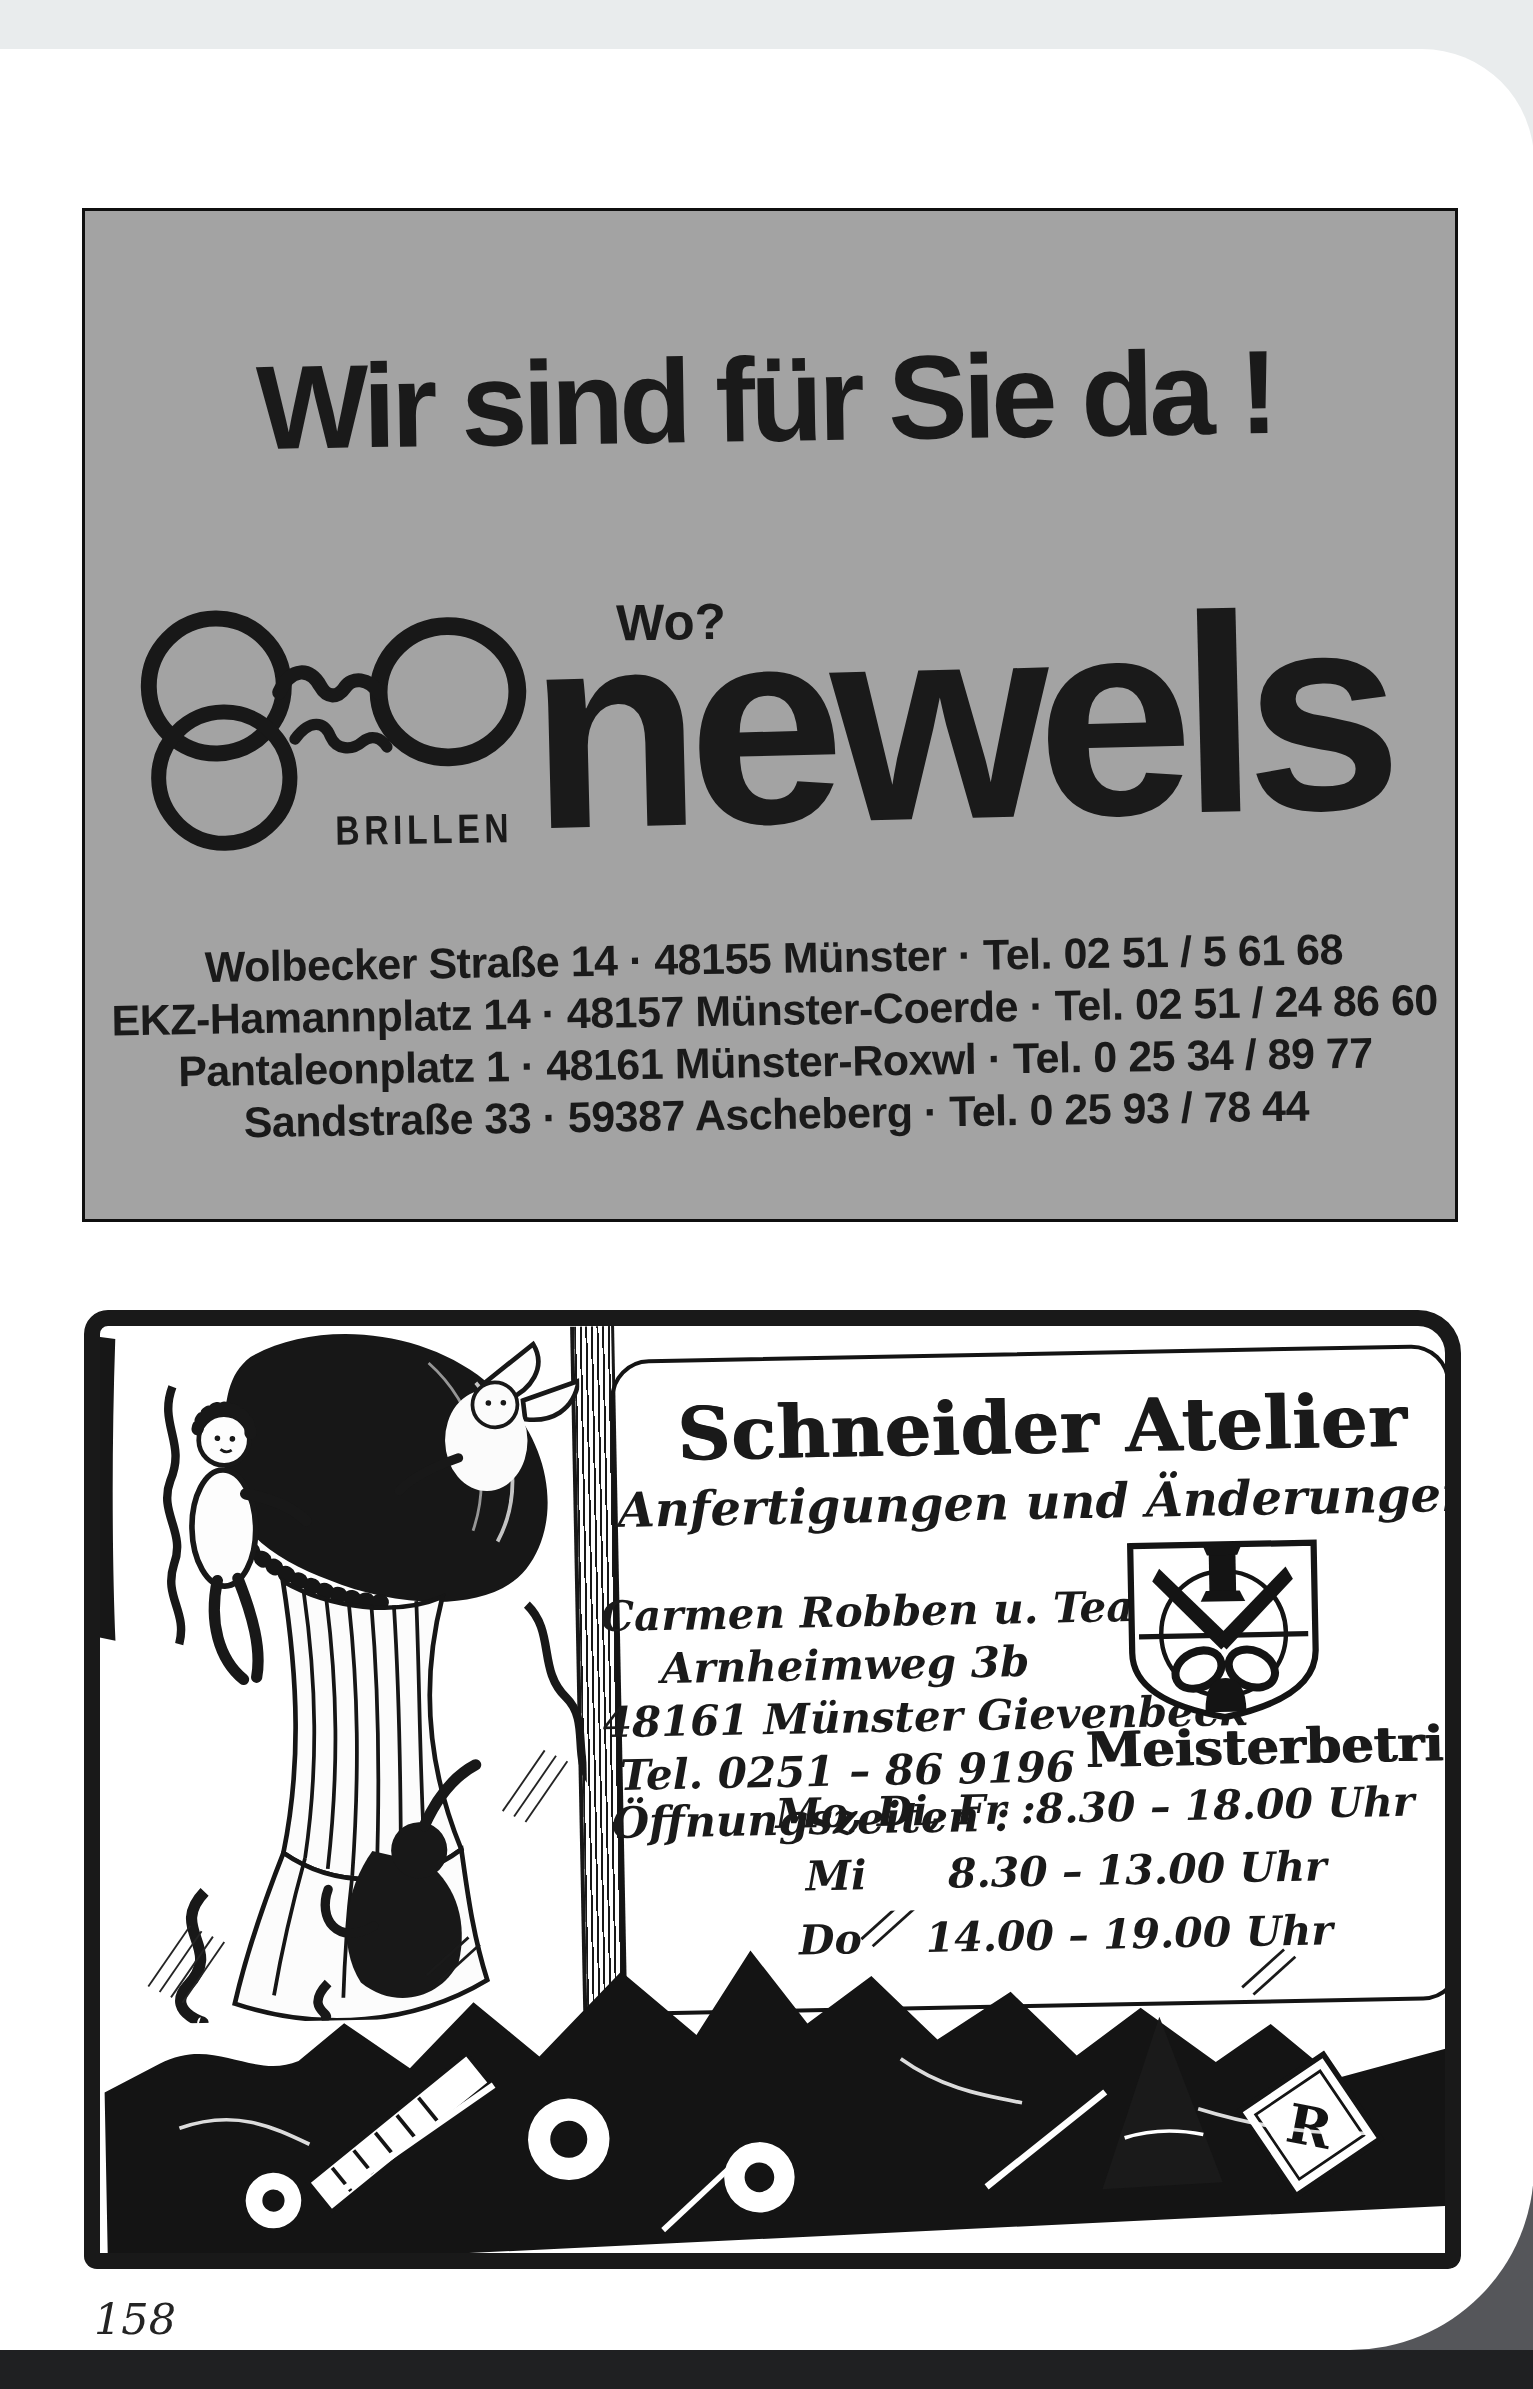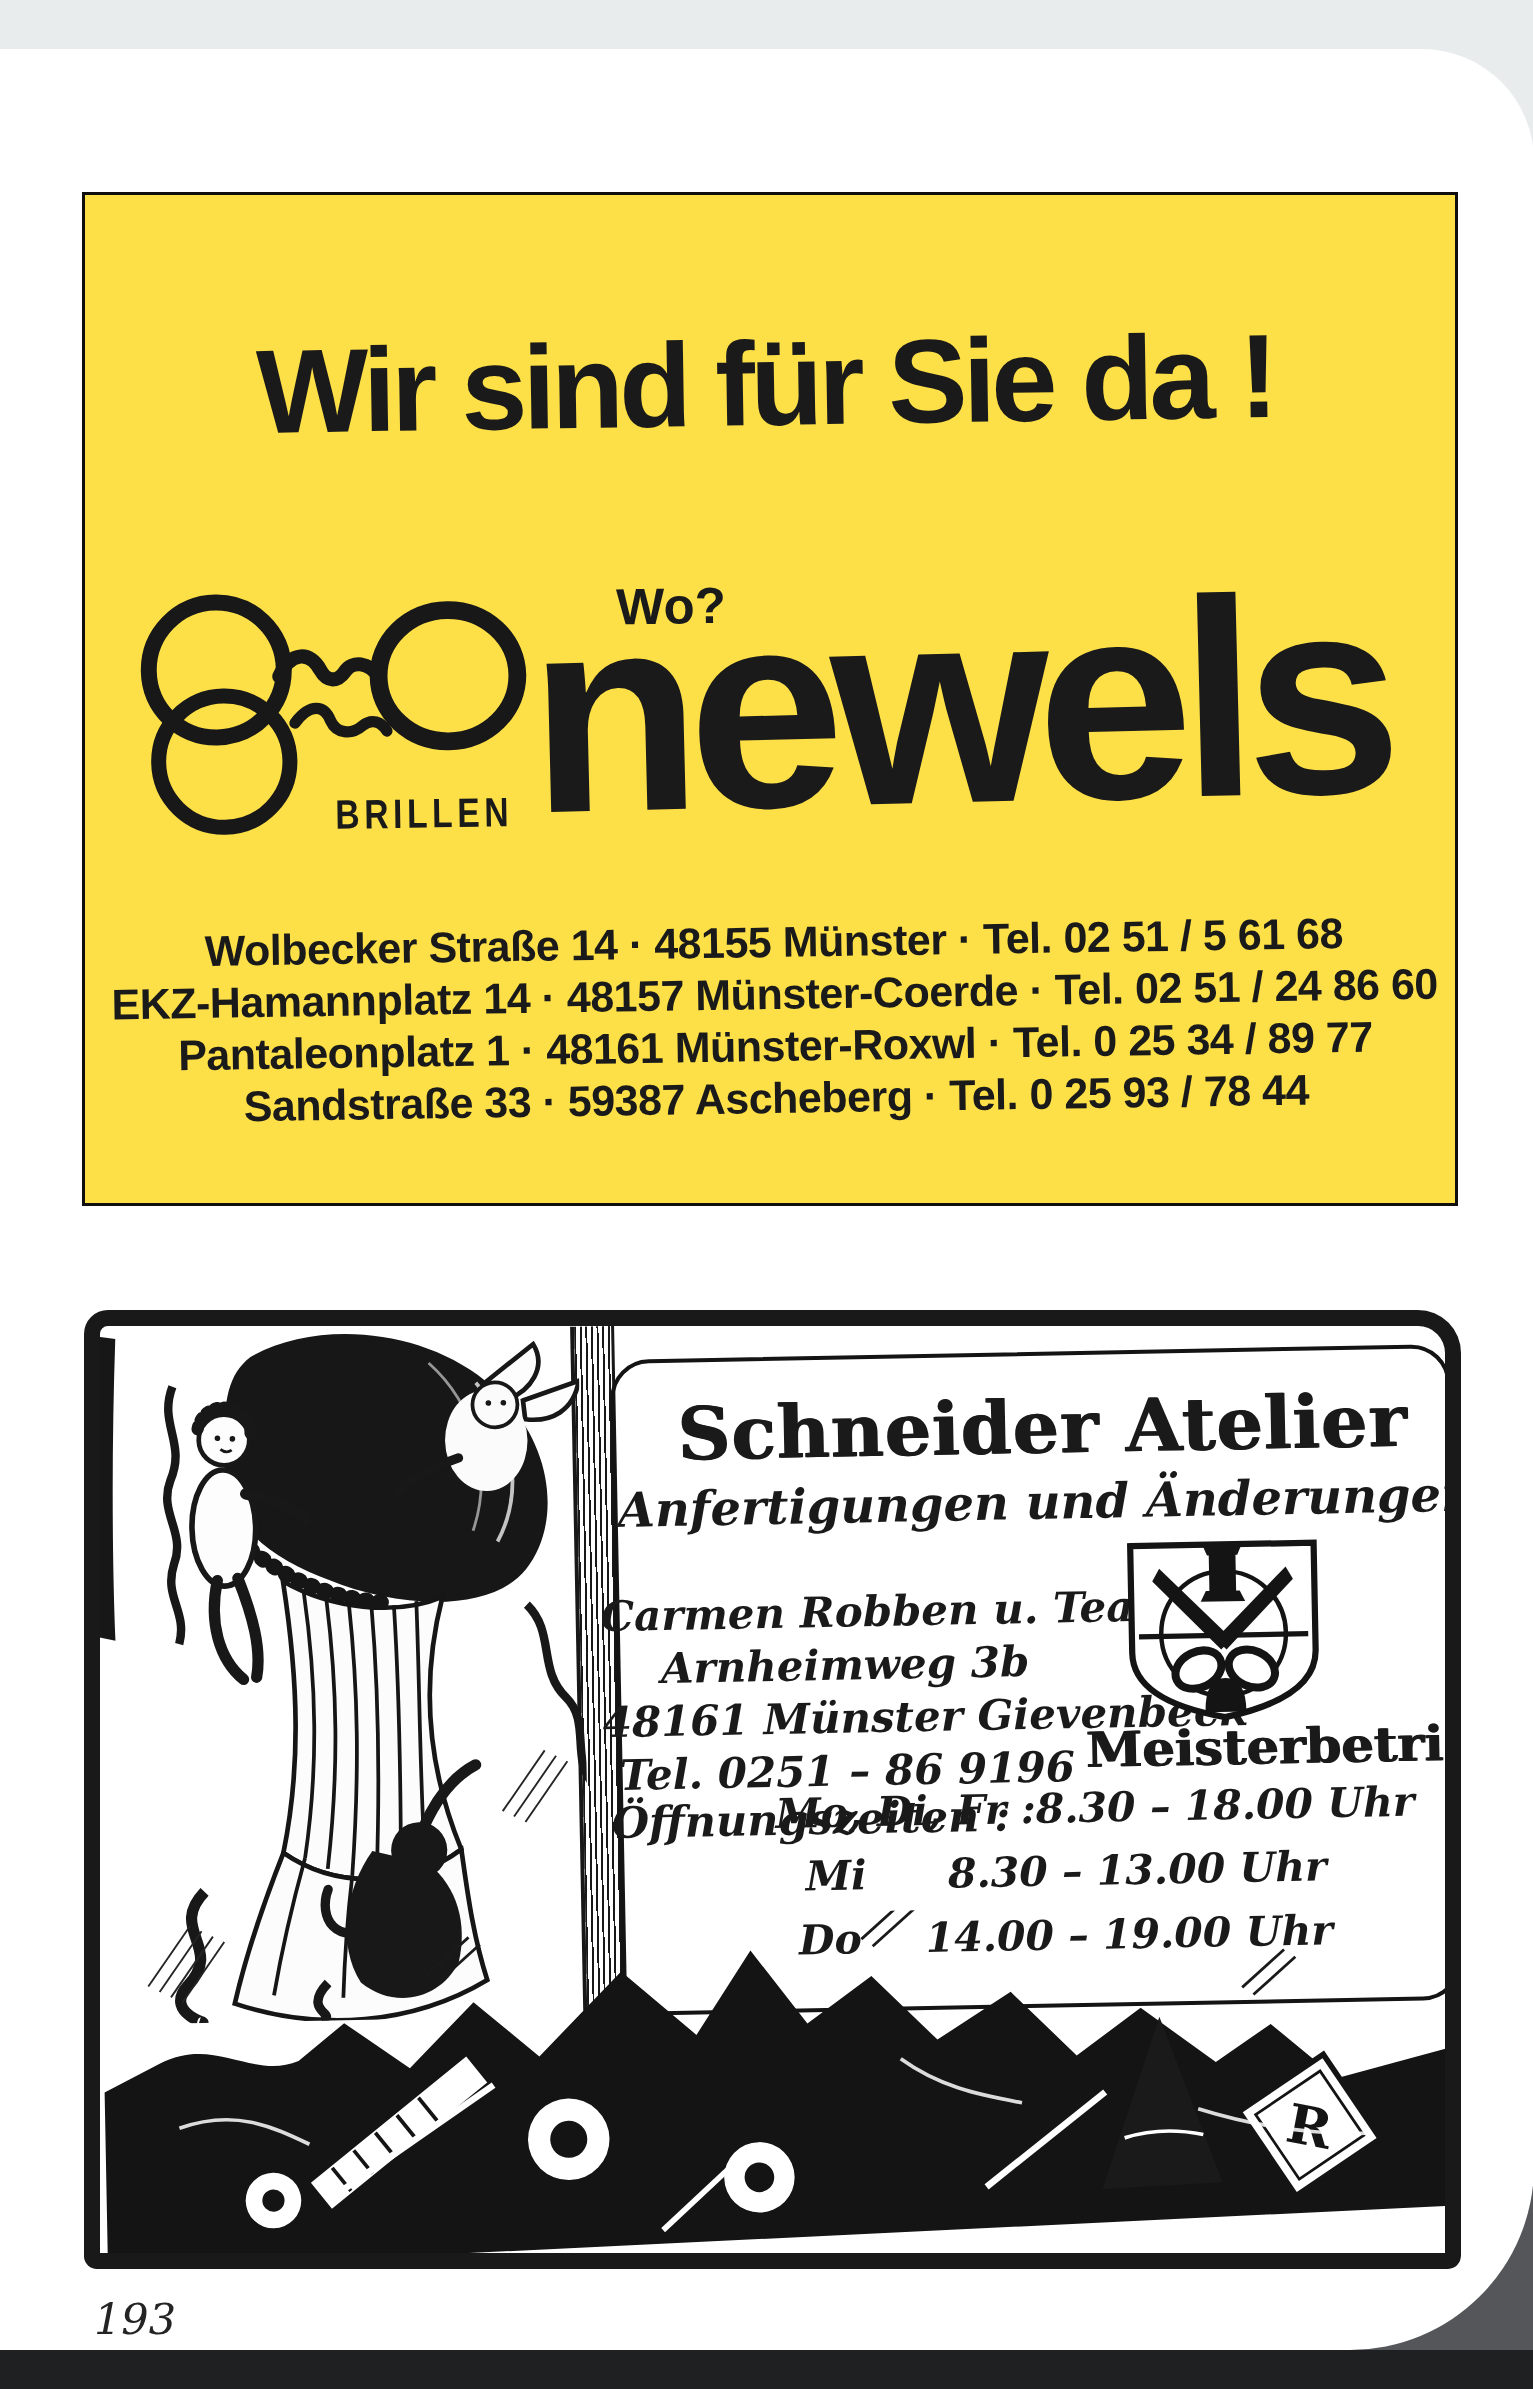--- a/index.html
+++ b/index.html
@@ -12,21 +12,21 @@
   .corner-tr{right:0;top:0;width:253px;height:184px;background:#e9eced;}
   .corner-tr-mask{right:0;top:49px;width:253px;height:135px;background:#ffffff;border-top-right-radius:112px;}
   .strip-bottom{left:0;top:2350px;width:1534px;height:39px;background:#1f2022;}
   .corner-br{right:0;bottom:39px;width:843px;height:184px;background:#55565a;}
   .corner-br-mask{right:0;bottom:39px;width:843px;height:184px;background:#ffffff;border-bottom-right-radius:206px;}
 
   .page-number{left:94px;top:2294px;font-family:"DejaVu Serif","Liberation Serif",serif;
                font-style:italic;font-size:43px;color:#242424;}
 
   
-  .newels-box{left:82px;top:192px;width:1370px;height:1008px;border:3.7px solid #0f0f0f;background:#fde047;}
+  .newels-box{left:82px;top:208px;width:1370px;height:1008px;border:3.7px solid #0f0f0f;background:#a3a3a3;}
   .newels-inner{position:absolute;inset:0;transform:rotate(-0.9deg);}
   .headline{left:0;top:120px;width:100%;text-align:center;font-weight:bold;font-size:119px;
             letter-spacing:-4.7px;white-space:nowrap;}
   .glasses{left:52px;top:380px;}
   .brillen{left:230px;top:590px;width:206px;text-align:center;font-weight:700;font-size:41px;
            letter-spacing:5.6px;transform:scaleX(.82);white-space:nowrap;}
   .wo{left:517px;top:380px;width:141px;text-align:center;font-weight:bold;font-size:51px;}
   .brand{left:444px;top:373px;font-weight:bold;font-size:281px;line-height:1;letter-spacing:-13px;
          transform:rotate(-0.5deg);white-space:nowrap;}
   .addr{left:0;top:721px;width:100%;text-align:center;font-weight:700;font-size:43px;
@@ -238,15 +238,15 @@
             <line x1="832" y1="38" x2="878" y2="-2"></line>
           <line x1="1230" y1="90" x2="1276" y2="50"></line>
             <line x1="1242" y1="98" x2="1288" y2="58"></line>
         </g>
       </svg>
 
     </div>
     <div class="schneider-frame"></div>
   </div>
 
-  <div class="abs page-number">193</div>
+  <div class="abs page-number">158</div>
 </div>
 
 
 </body></html>

